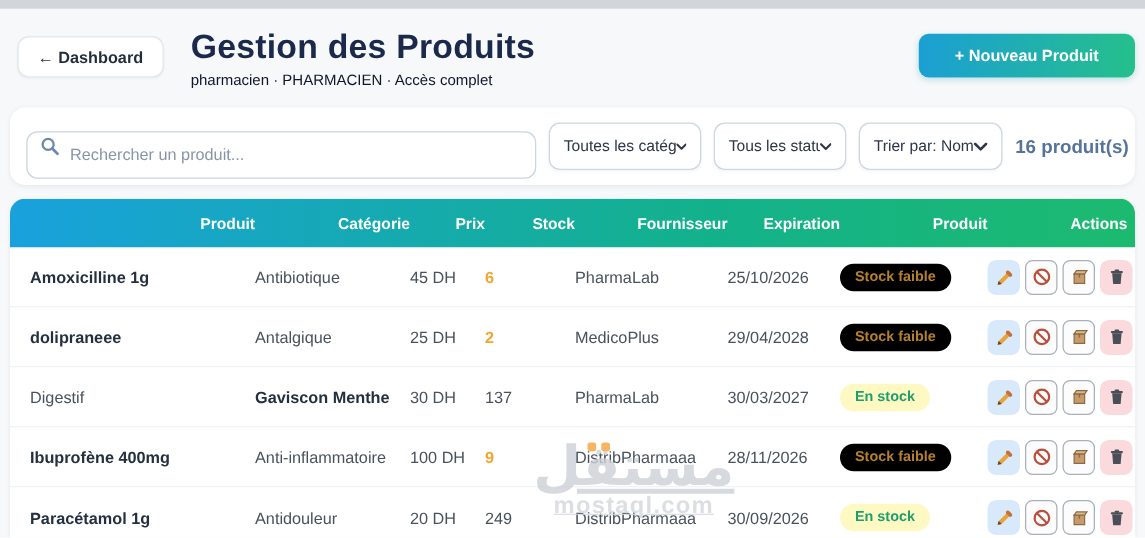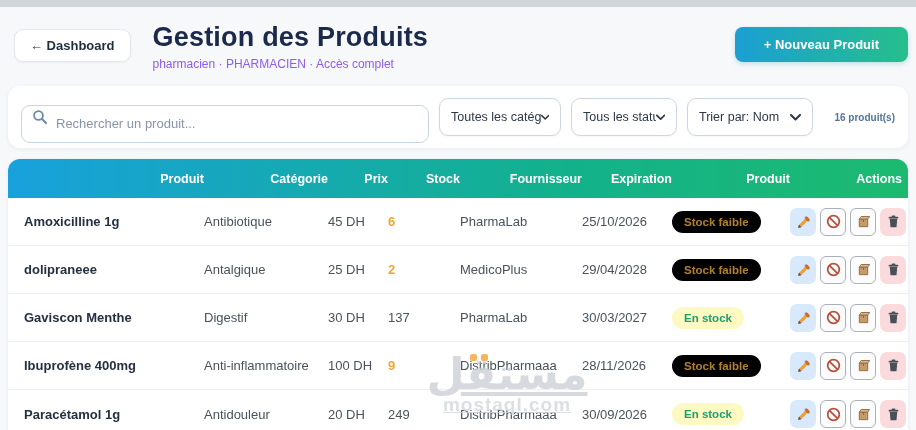--- a/index.html
+++ b/index.html
@@ -13,21 +13,21 @@
   
   .page-header { display:flex; align-items:flex-start; padding:15px 8px 0 14px; height:73px; }
   .back-btn {
     margin-top:7px; background:#fff; border:1.5px solid #e3e7ec; border-radius:9px;
     padding:8px 15px; font-size:13px; font-weight:bold; color:#1f2d3d; cursor:pointer;
     box-shadow:0 1px 2px rgba(20,40,70,.05); white-space:nowrap;
     font-family:inherit; display:flex; align-items:center; gap:6px;
   }
   .title-block { margin-left:22px; }
   .page-title { font-size:27px; font-weight:bold; color:#1b2a4a; letter-spacing:.2px; }
-  .page-subtitle { font-size:12px; color:#8b5cf6; margin-top:4px; }
+  .page-subtitle { font-size:12px; color:#0f172a; margin-top:4px; }
   .spacer { flex:1; }
   .new-product-btn {
     margin-top:5px; margin-right:0; border:none; cursor:pointer;
     background:linear-gradient(90deg,#1b9fd4,#25bf8b);
     color:#fff; font-weight:bold; font-size:13px; font-family:inherit;
     padding:10px 29px; border-radius:8px; box-shadow:0 2px 5px rgba(25,160,170,.25);
     white-space:nowrap;
   }
 
   
@@ -47,21 +47,21 @@
   .select-btn {
     height:38px; background:#fff; border:1px solid #cdd7e1; border-radius:9px;
     display:flex; align-items:center; justify-content:space-between;
     padding:0 11px; font-size:12.5px; color:#2d3748; cursor:pointer; font-family:inherit;
     box-shadow:0 1px 2px rgba(20,40,70,.04);
   }
   .sel-cat { width:122px; }
   .sel-status { width:106px; }
   .sel-sort { width:126px; }
   .select-btn .lbl { white-space:nowrap; overflow:hidden; }
-  .product-count { margin-left:auto; font-size:10px; font-weight:bold; color:#55749b; white-space:nowrap; }
+  .product-count { margin-left:auto; font-size:15px; font-weight:bold; color:#55749b; white-space:nowrap; }
 
   
   .table-card {
     margin:11px 8px 0; background:#fff; border-radius:12px 12px 0 0;
     box-shadow:0 1px 4px rgba(20,40,70,.07); overflow:hidden;
   }
   .grid-row {
     display:grid;
     grid-template-columns:180px 124px 60px 72px 122px 90px 118px 1fr;
     align-items:center; padding:0 6px 0 16px;
@@ -232,22 +232,22 @@
         <svg width="15" height="15" viewBox="0 0 16 16">
           <path d="M4 5h8l-.8 9H4.8z" fill="#4a4f57"></path>
           <rect x="2.8" y="3" width="10.4" height="1.8" rx="0.9" fill="#4a4f57"></rect>
           <rect x="6" y="1.6" width="4" height="1.8" rx="0.9" fill="#4a4f57"></rect>
         </svg>
       </button>
     </div>
   </div>
 
   <div class="grid-row trow">
+    <div class="cell">Digestif</div>
     <div class="cell produit">Gaviscon Menthe</div>
-    <div class="cell">Digestif</div>
     <div class="cell">30 DH</div>
     <div class="cell stock">137</div>
     <div class="cell">PharmaLab</div>
     <div class="cell">30/03/2027</div>
     <div class="cell"><span class="badge success">En stock</span></div>
     <div class="actions">
       <button class="act edit">
         <svg width="16" height="16" viewBox="0 0 16 16">
           <line x1="5" y1="12.2" x2="12.2" y2="5" stroke="#e8a33d" stroke-width="3.2" stroke-linecap="round"></line>
           <line x1="11.2" y1="3.9" x2="13.3" y2="6" stroke="#c5703a" stroke-width="3" stroke-linecap="round"></line>

